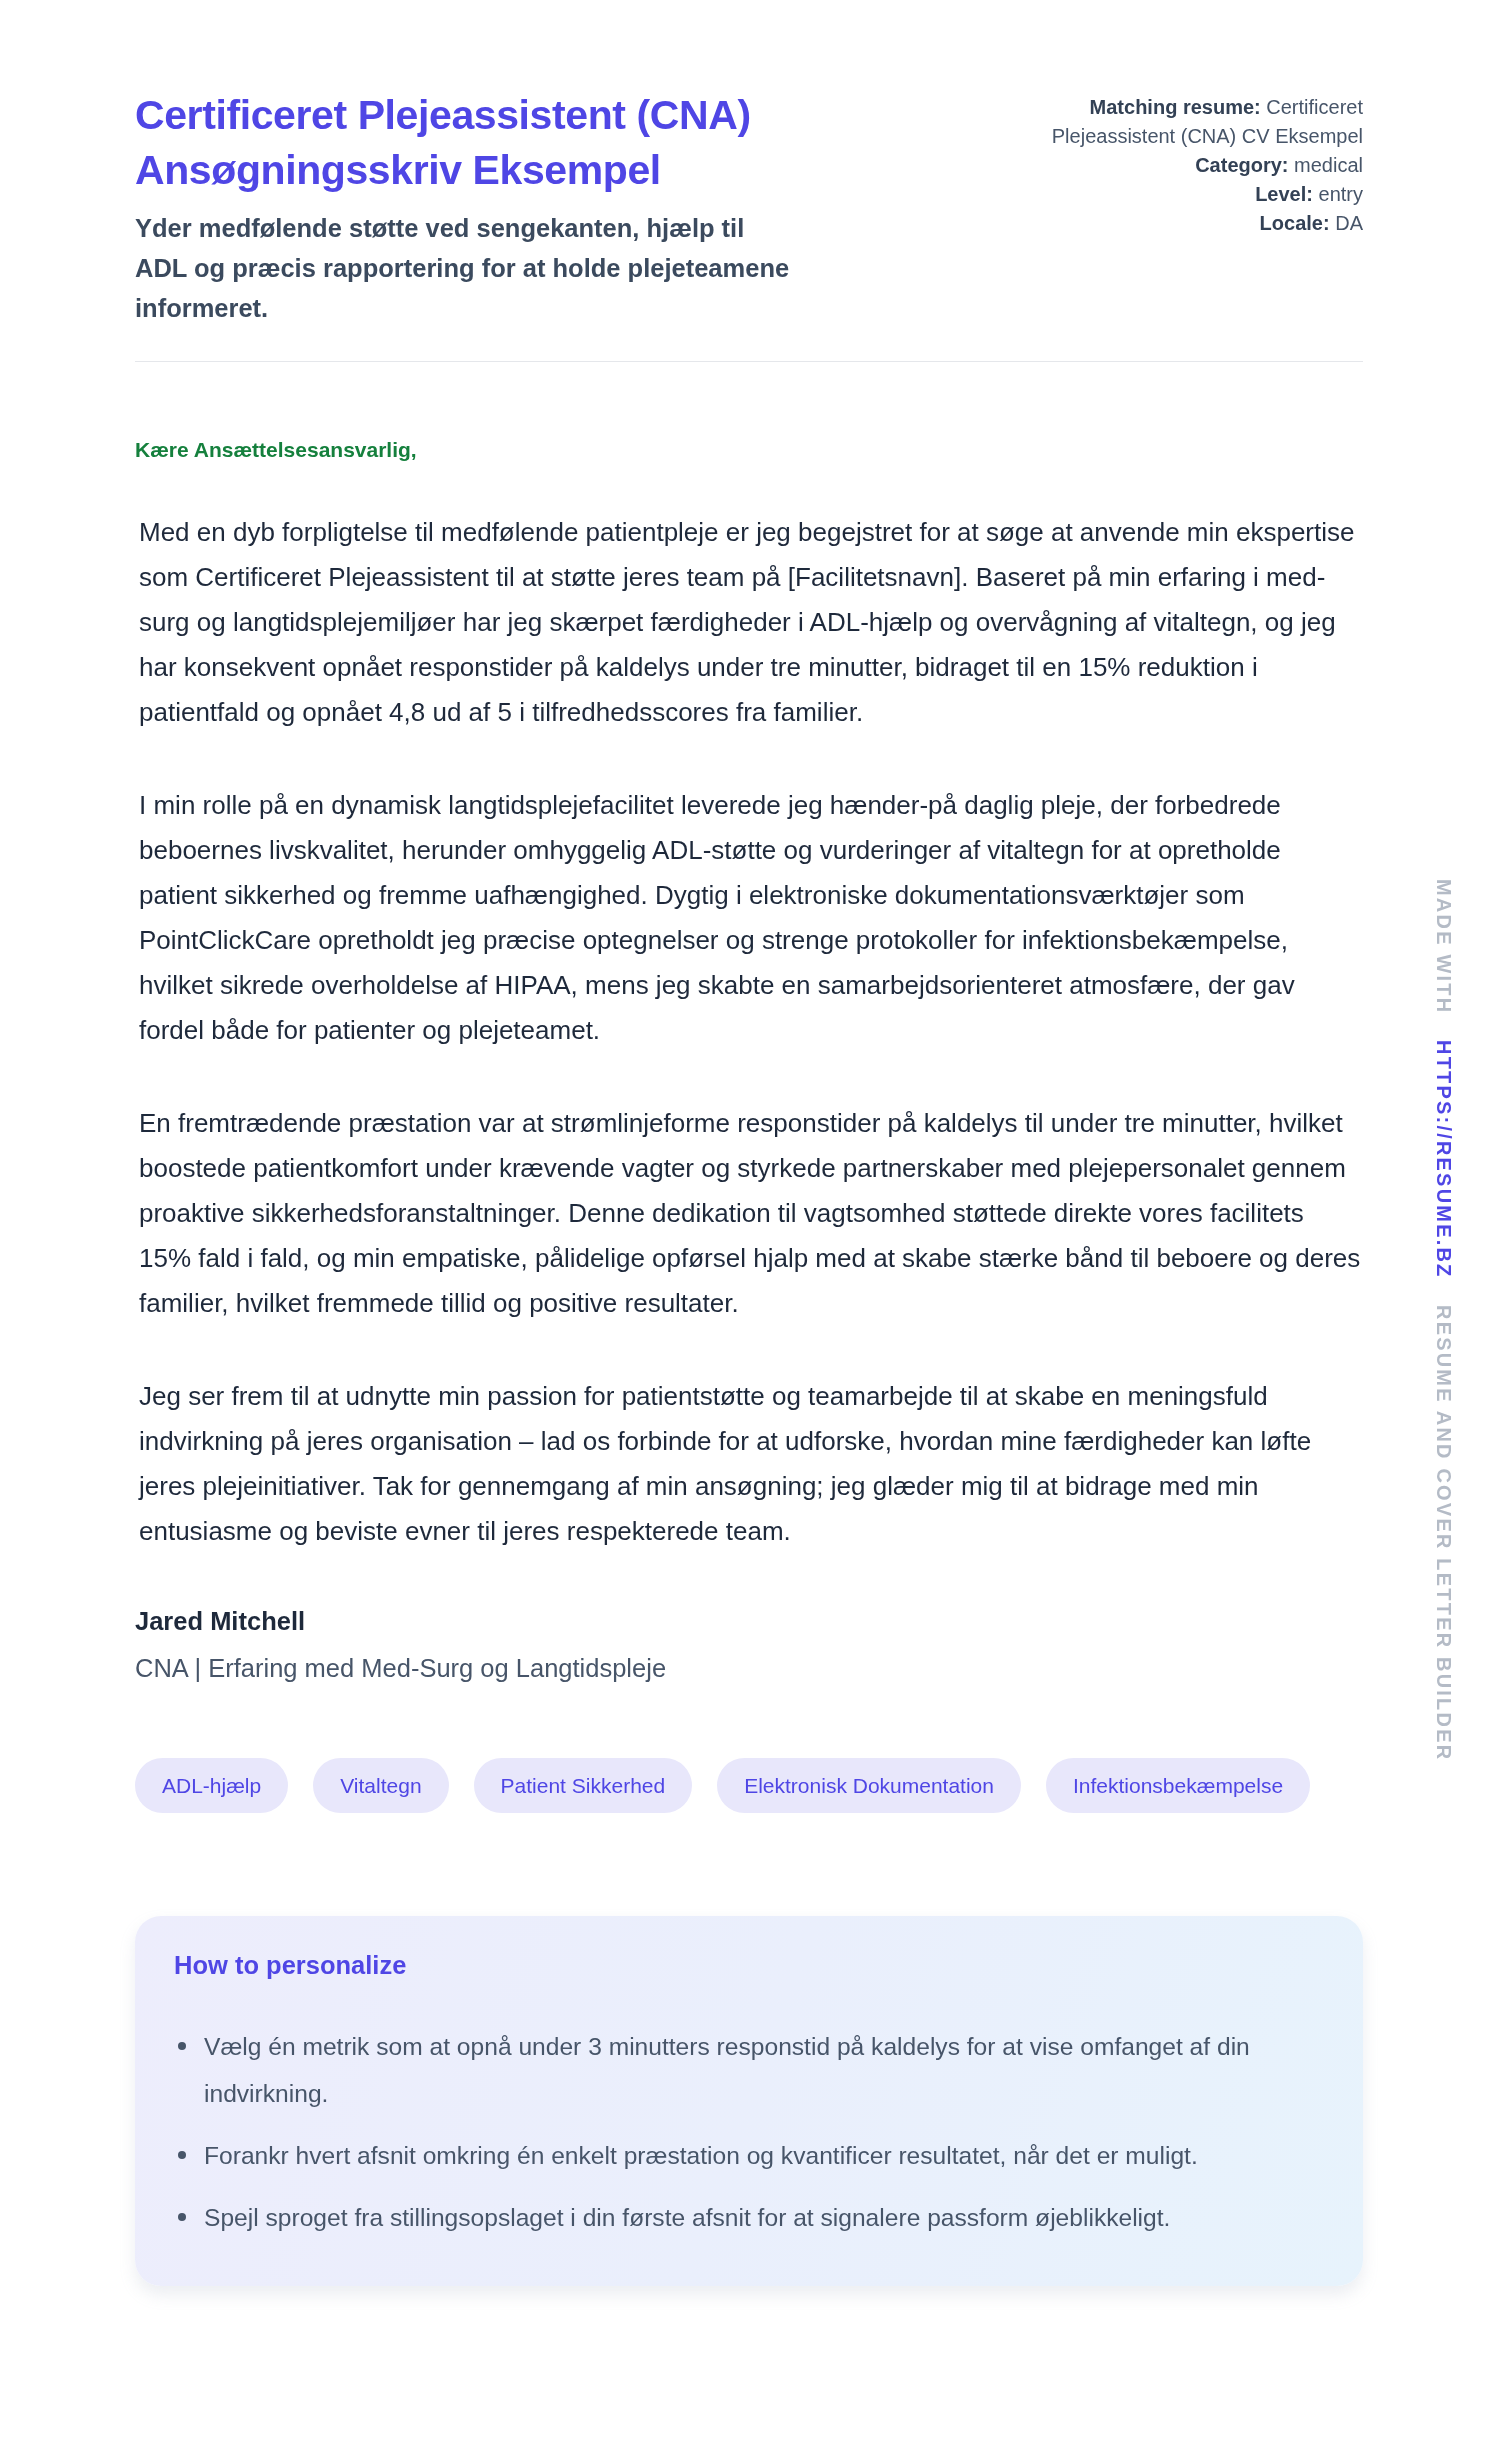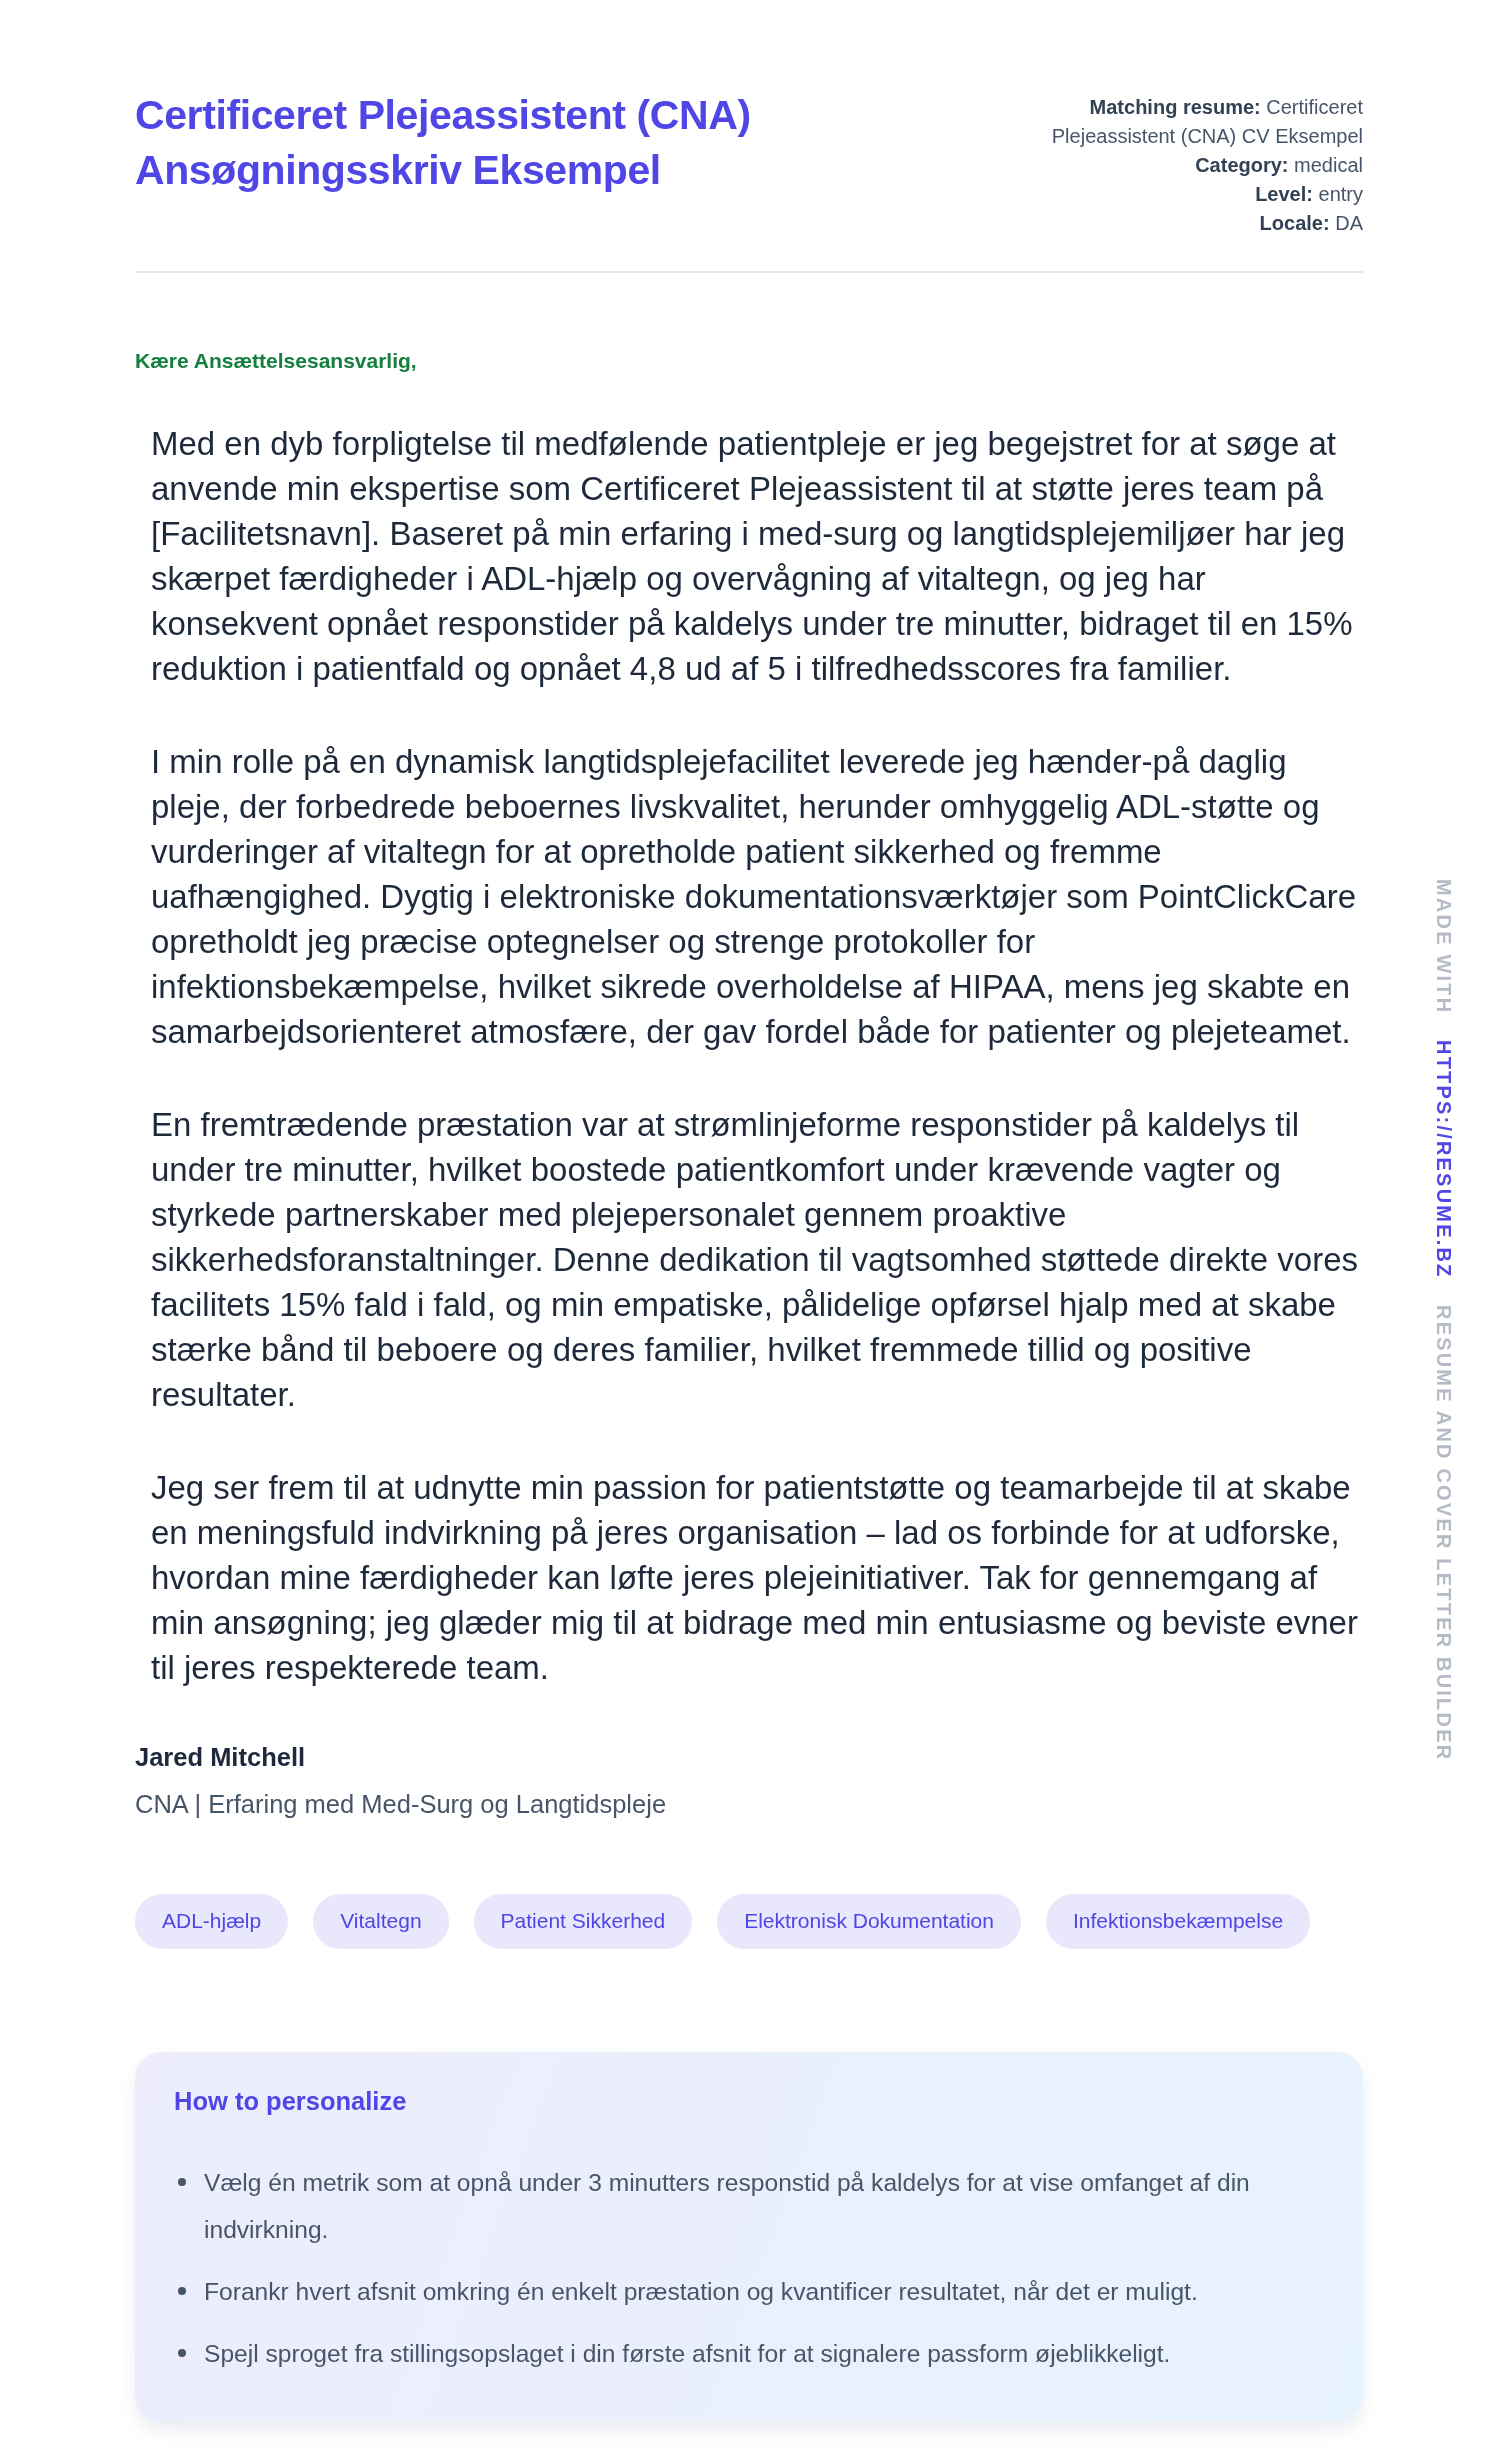--- a/index.html
+++ b/index.html
@@ -47,22 +47,22 @@
 
   
   .greeting {
     margin: 68px 0 41px 0;
     font-size: 21px;
     line-height: 39px;
     font-weight: 700;
     color: #15803d;
   }
   .para {
-    margin: 0 0 48px 16px;
-    font-size: 33px;
+    margin: 0 0 48px 4px;
+    font-size: 26px;
     line-height: 45px;
     color: #1e293b;
     max-width: 1231px;
   }
   .signature { margin-top: 33px; }
   .sig-name { margin: 0; font-size: 25.5px; line-height: 39px; font-weight: 700; color: #1e293b; }
   .sig-role { margin: 8px 0 0 0; font-size: 25.5px; line-height: 39px; color: #475569; }
 
   
   .skills { display: flex; gap: 25px; margin-top: 70px; flex-wrap: wrap; }
@@ -133,20 +133,21 @@
 </head>
 <body>
 
 <div class="page">
 
   <div class="content">
 
     <div class="header-row">
       <div>
         <h1 class="page-title">Certificeret Plejeassistent (CNA) Ansøgningsskriv Eksempel</h1>
+        <p class="page-subtitle">Yder medfølende støtte ved sengekanten, hjælp til ADL og præcis rapportering for at holde plejeteamene informeret.</p>
       </div>
       <div class="meta">
         <div class="meta-row"><span class="meta-label">Matching resume:</span> <span>Certificeret Plejeassistent (CNA) CV Eksempel</span></div>
         <div class="meta-row"><span class="meta-label">Category:</span> <span>medical</span></div>
         <div class="meta-row"><span class="meta-label">Level:</span> <span>entry</span></div>
         <div class="meta-row"><span class="meta-label">Locale:</span> <span>DA</span></div>
       </div>
     </div>
 
     <div class="divider"></div>

